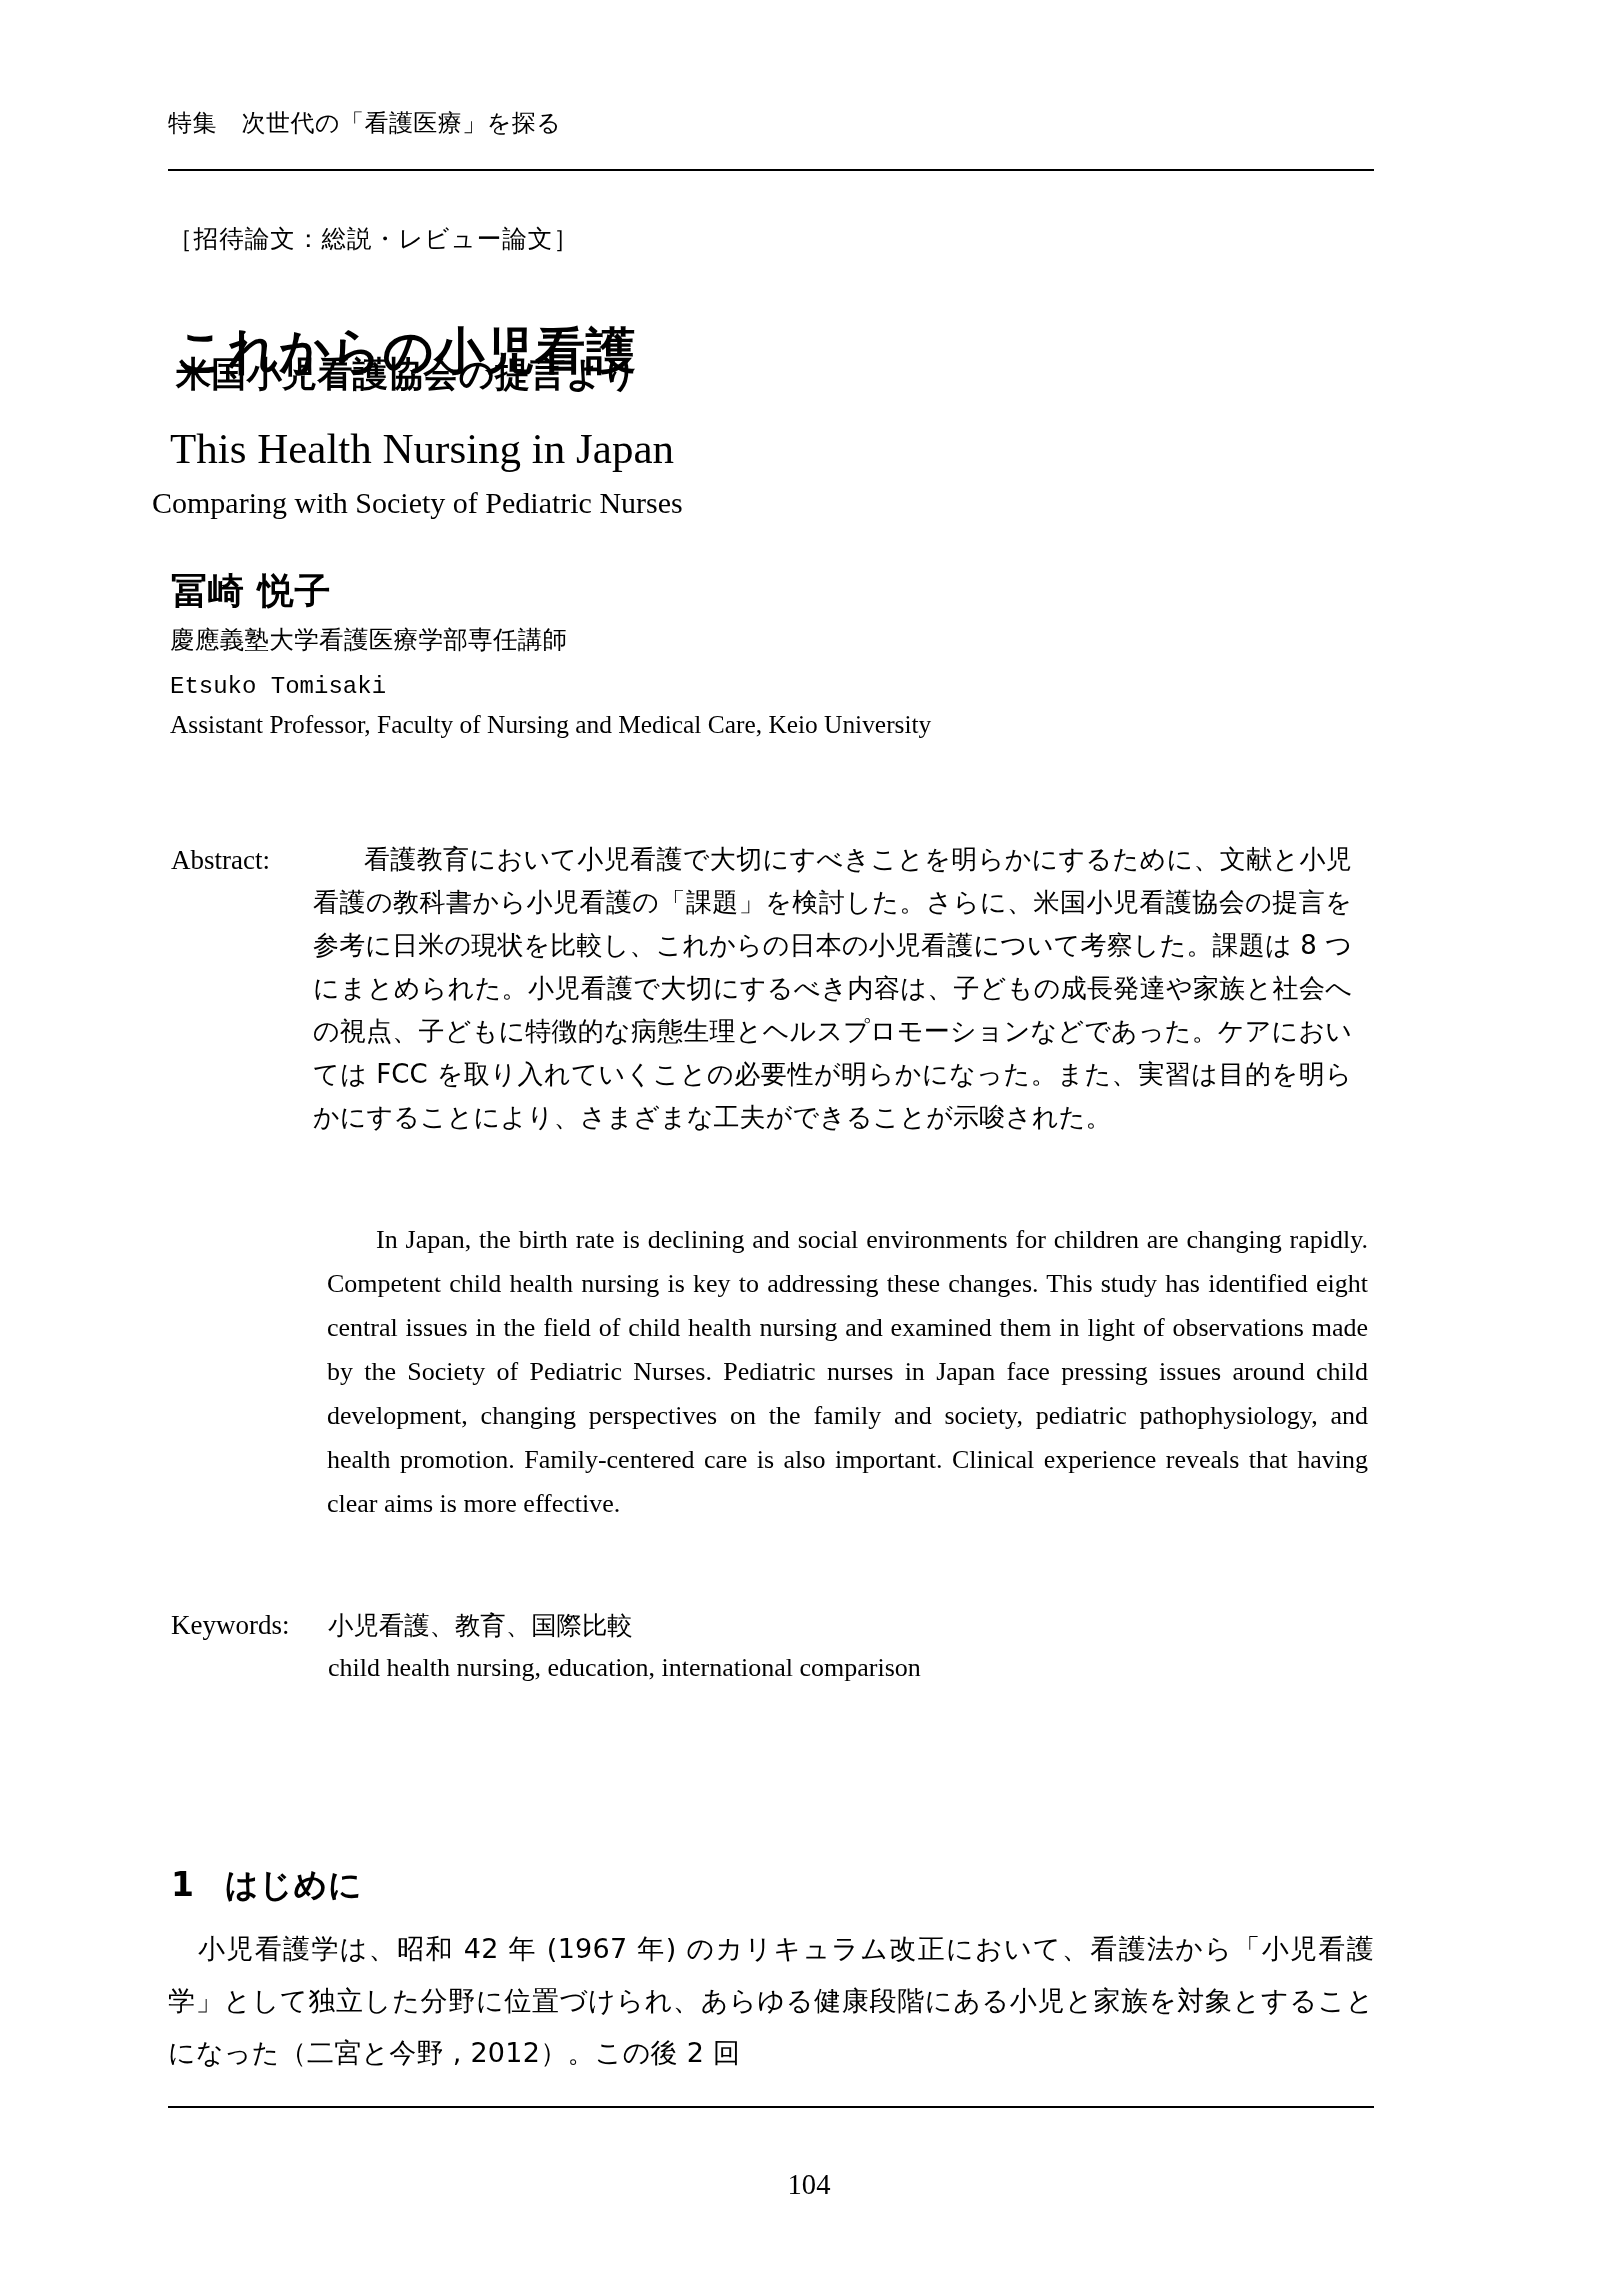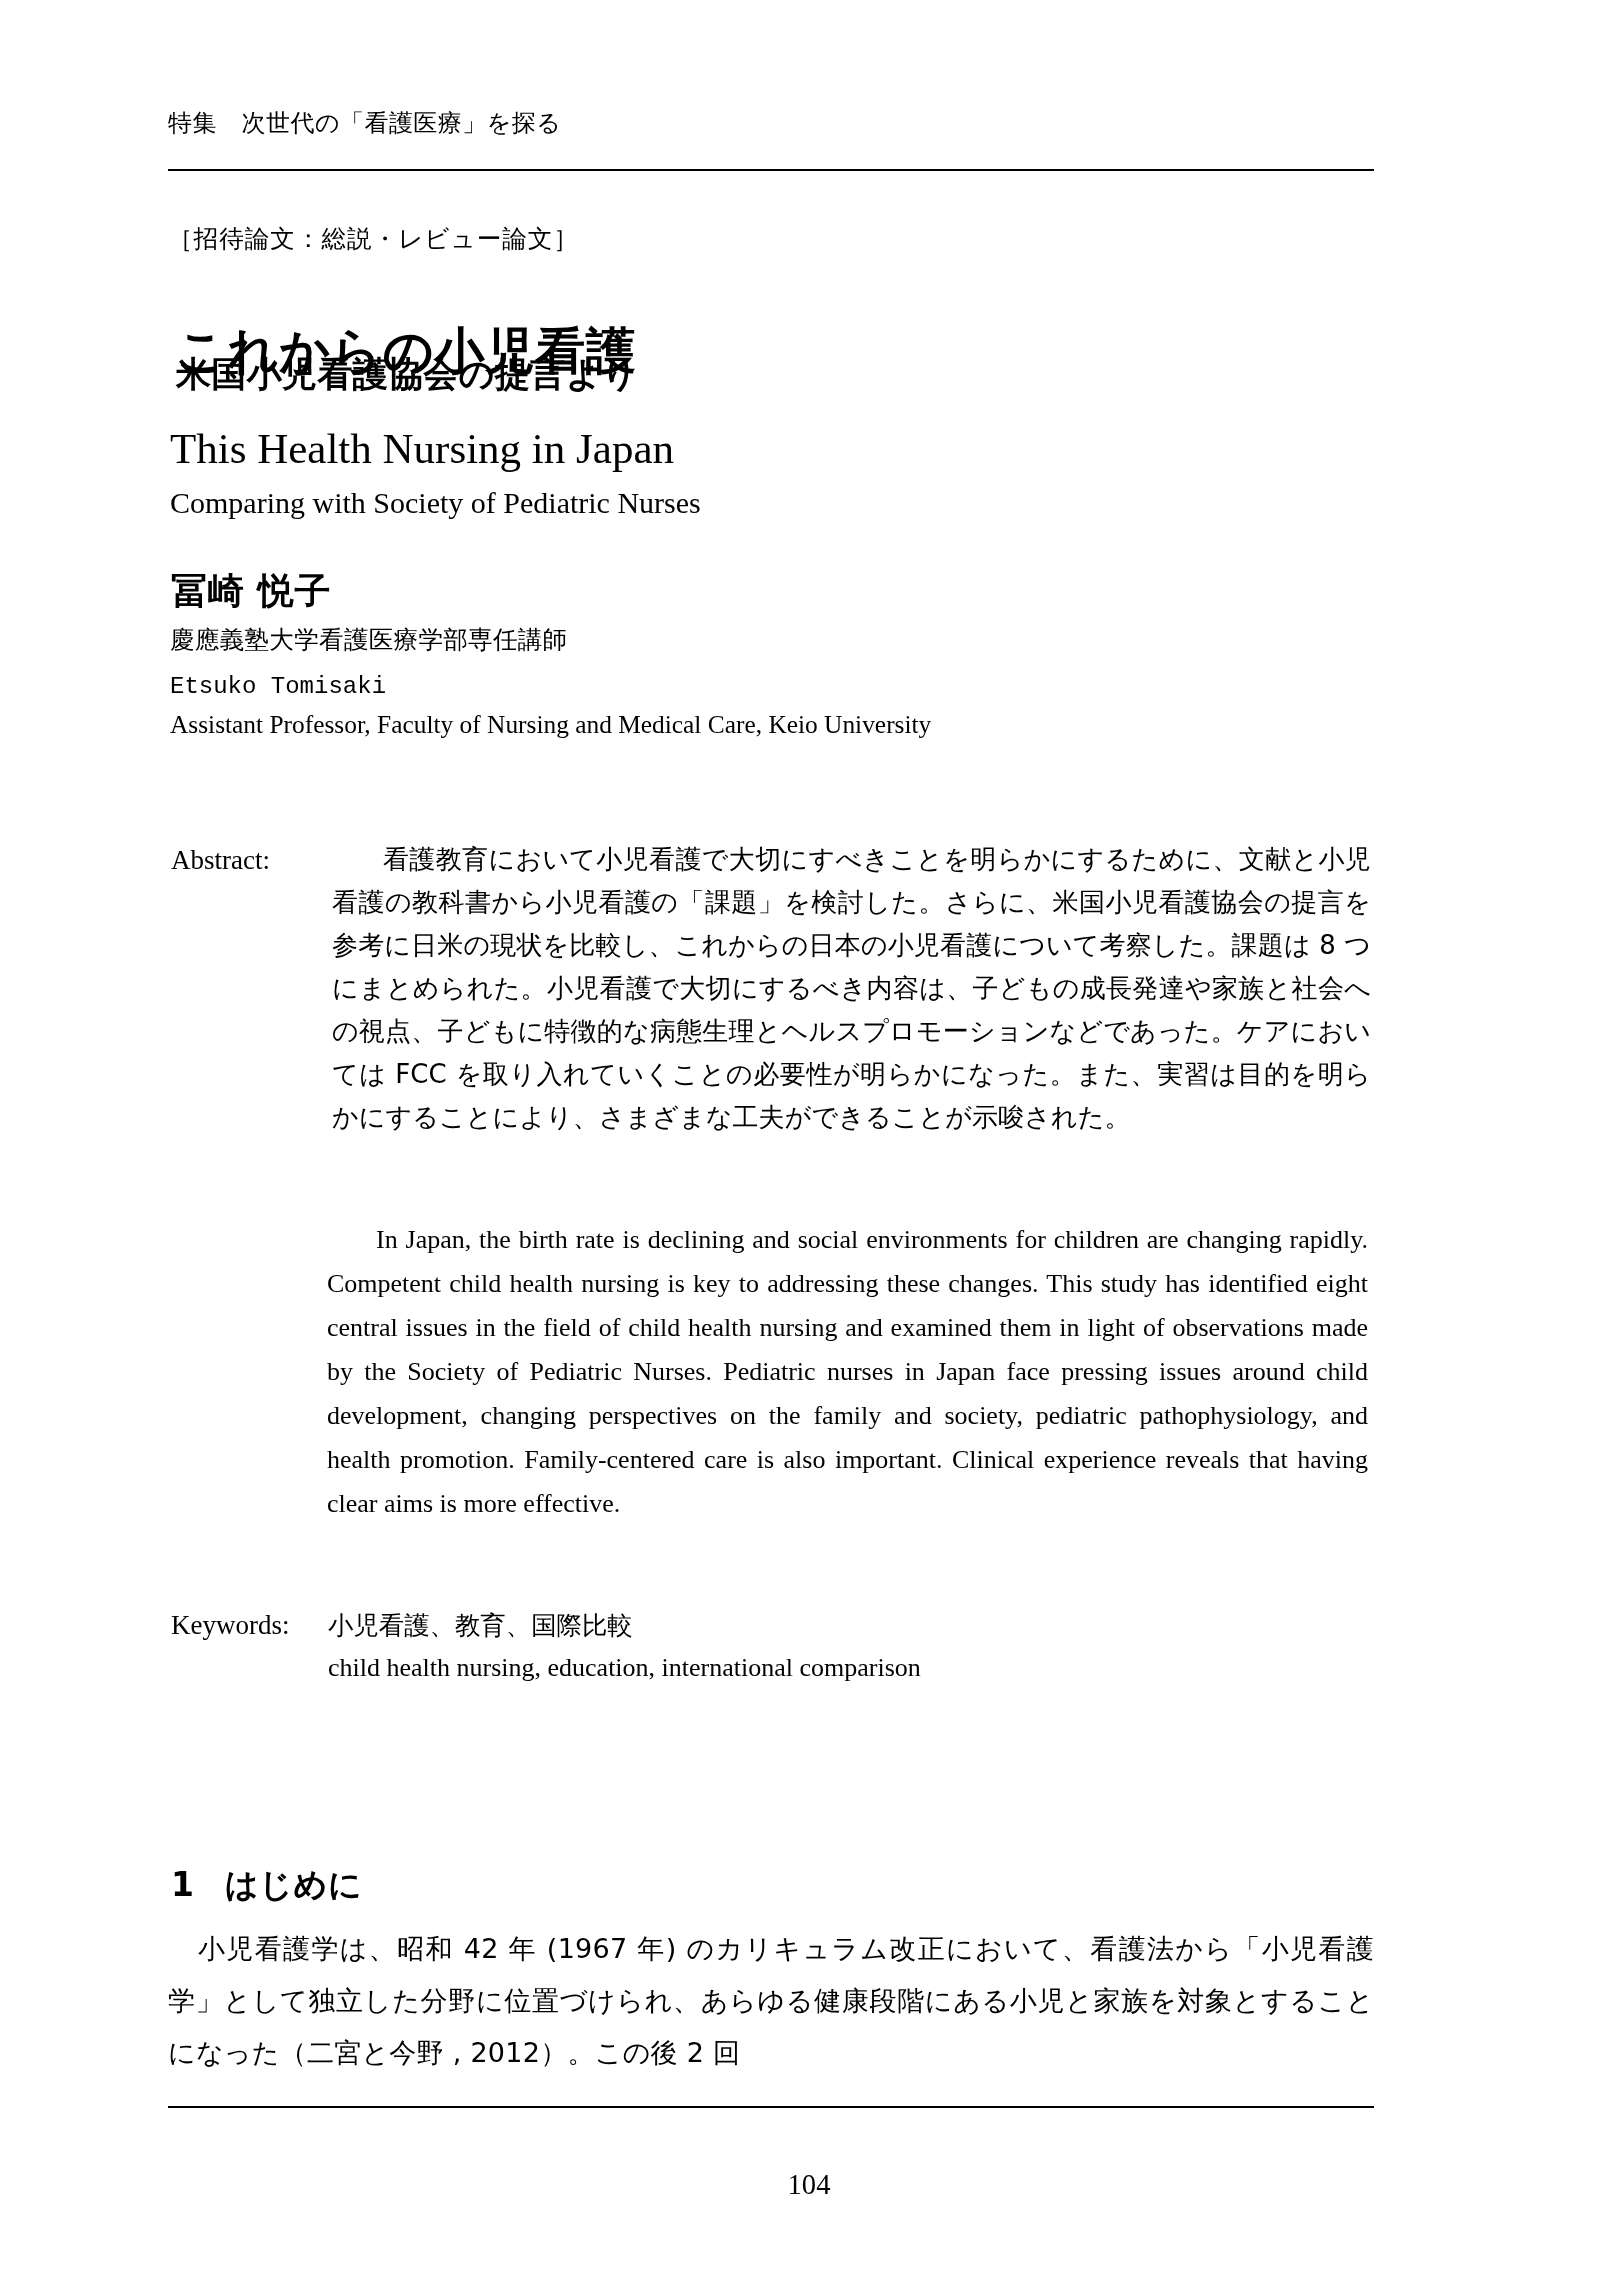--- a/index.html
+++ b/index.html
@@ -86,21 +86,21 @@
   .title-en {
     position: absolute;
     left: 170px;
     top: 424px;
     font-family: "Liberation Serif", serif;
     font-size: 43px;
     white-space: nowrap;
   }
   .subtitle-en {
     position: absolute;
-    left: 170px;
+    left: 152px;
     top: 486px;
     font-family: "Liberation Serif", serif;
     font-size: 30px;
     white-space: nowrap;
   }
 
   
   .author-ja {
     position: absolute;
     left: 171px;
@@ -141,21 +141,21 @@
   
   .abstract-label {
     position: absolute;
     left: 171px;
     top: 845px;
     font-family: "Liberation Serif", serif;
     font-size: 27px;
   }
   .abstract-ja {
     position: absolute;
-    left: 332px;
+    left: 313px;
     top: 838px;
     width: 1039px;
     font-family: "DejaVu Sans", sans-serif;
     font-size: 26px;
     line-height: 43px;
     text-align: justify;
     text-justify: inter-character;
     text-indent: 51px;
     letter-spacing: 0.005em;
   }

